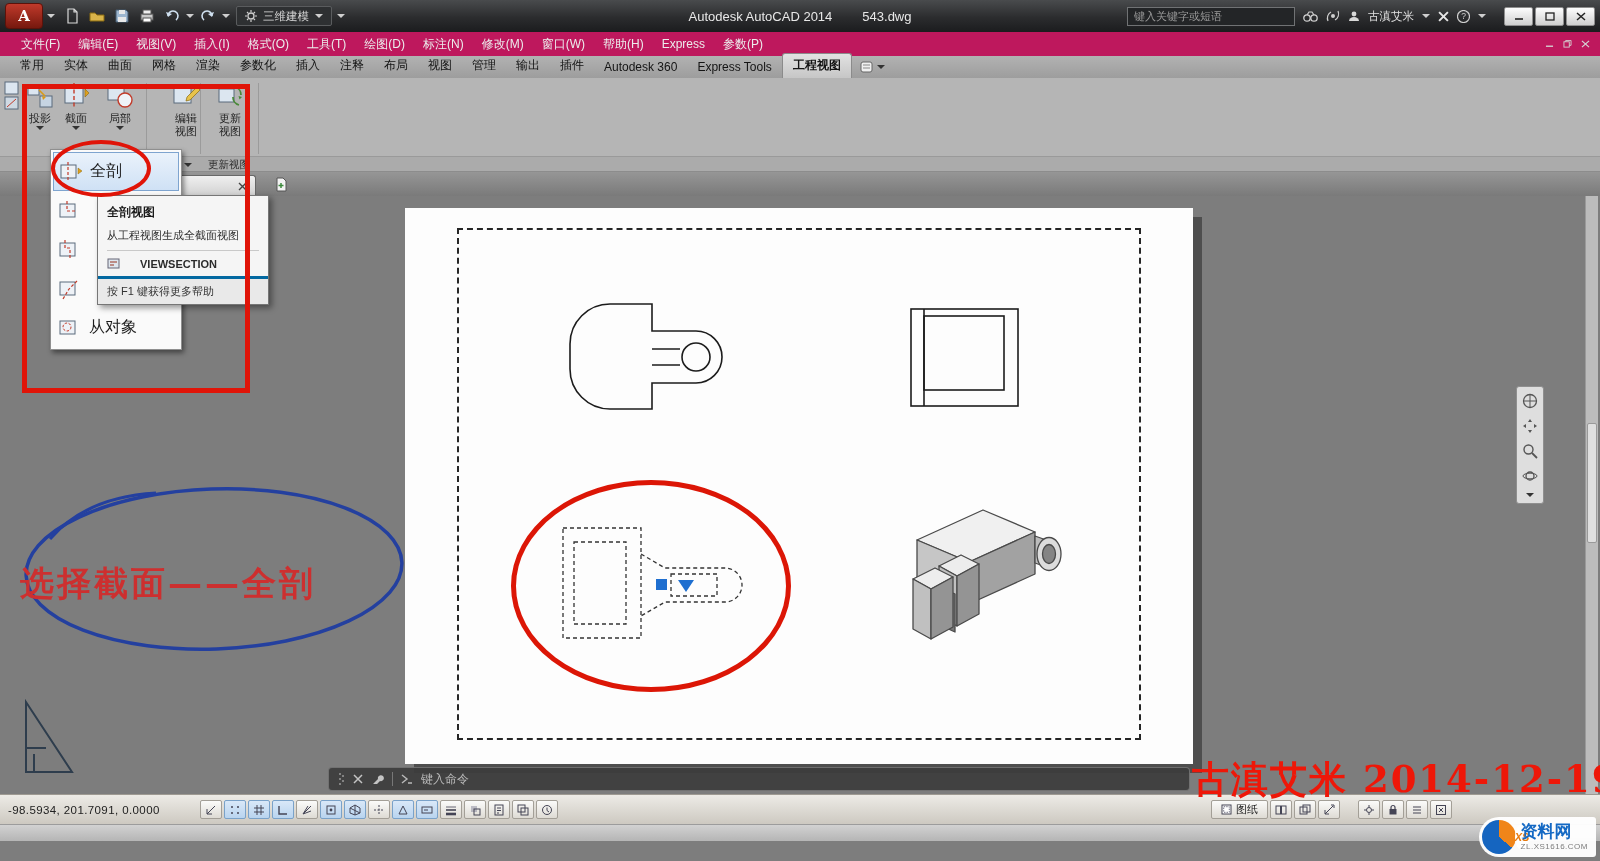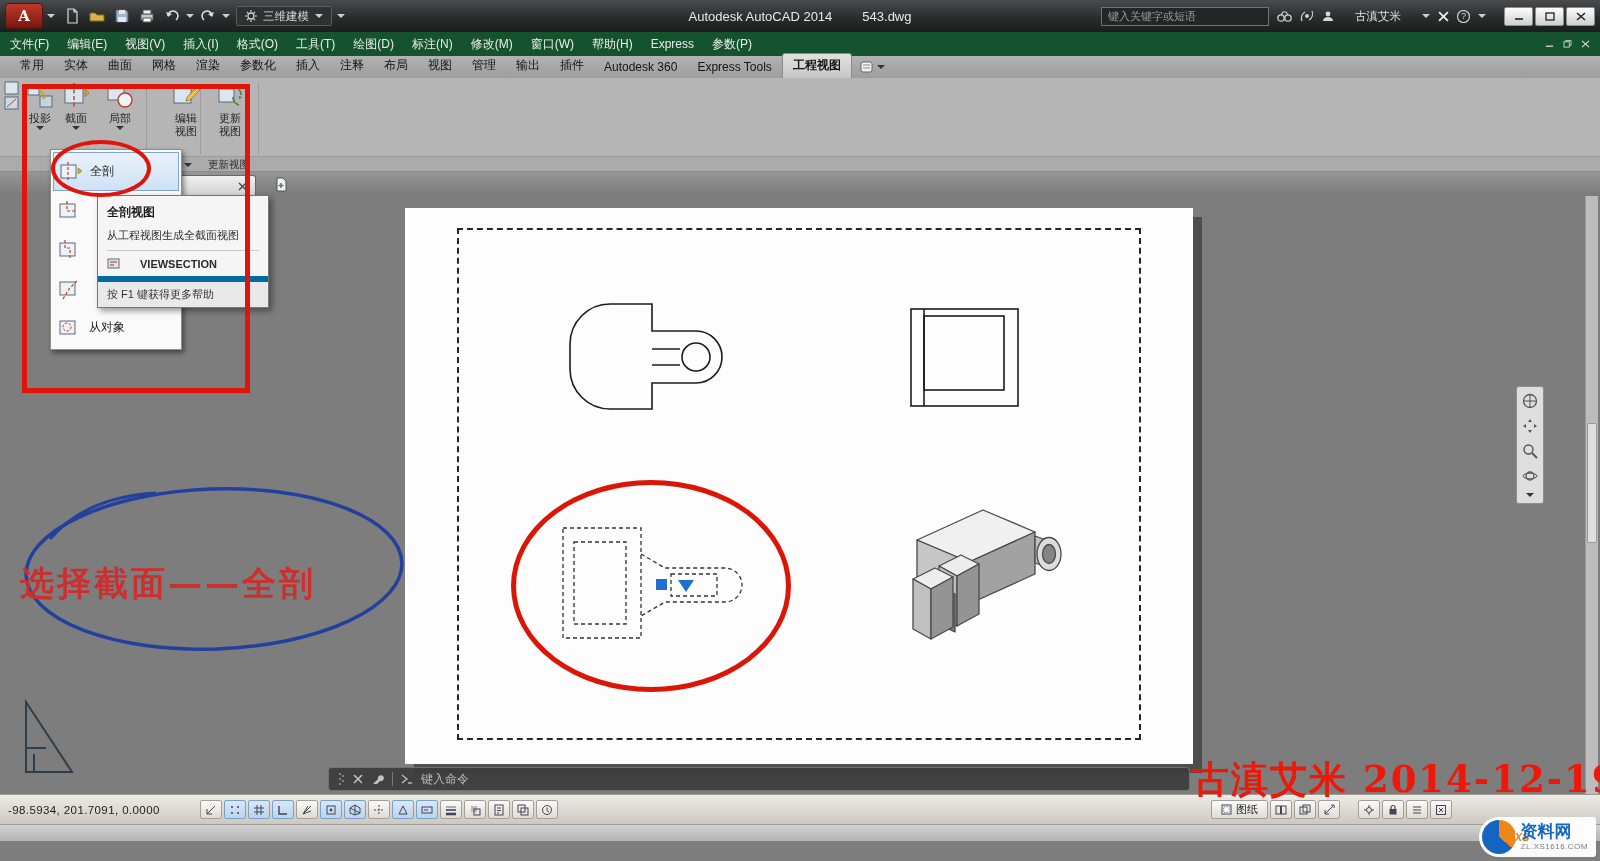--- a/index.html
+++ b/index.html
@@ -20,27 +20,27 @@
              background:#2e3032; border:1px solid #5a5c5e; border-radius:2px; color:#d8d8d8; font-size:11.5px; }
   .caret { width:0; height:0; border-left:4px solid transparent; border-right:4px solid transparent;
            border-top:4px solid #cfcfcf; display:inline-block; }
   .caret.dark { border-top-color:#333; }
   .title-center { position:absolute; left:50%; top:0; height:32px; transform:translateX(-50%);
                   display:flex; align-items:center; gap:30px; color:#e8e8e8; font-size:13px; }
   .tb-right { margin-left:auto; display:flex; align-items:center; gap:8px; }
   .search-box { width:168px; height:19px; background:#232527; border:1px solid #707274; color:#ddd;
                 font-size:11px; padding:0 6px; }
   .search-box::placeholder { color:#9a9a9a; }
-  .user-chip { display:flex; align-items:center; gap:21px; color:#e2e2e2; font-size:11.5px; }
+  .user-chip { display:flex; align-items:center; gap:8px; color:#e2e2e2; font-size:11.5px; }
   .winbtns { display:flex; gap:2px; margin-left:10px; }
   .wb { width:29px; height:19px; background:linear-gradient(#fdfdfd,#cfcfcf); border:1px solid #8e8e8e;
         border-radius:2px; display:flex; align-items:center; justify-content:center; }
 
   
-  .menubar { height:24px; background:#14532d; display:flex; align-items:center; padding-left:1px; }
+  .menubar { height:24px; background:#be185d; display:flex; align-items:center; padding-left:12px; }
   .mitem { color:#ececec; font-size:12px; padding:3px 9px; cursor:default; }
   .doc-ctrls { margin-left:auto; display:flex; gap:9px; padding-right:10px; align-items:center; }
 
   
   .tabstrip { height:22px; background:linear-gradient(#b2b2b2,#9d9d9d); display:flex; align-items:flex-end;
               padding-left:10px; }
   .rtab { padding:3px 10px 4px; font-size:12px; color:#141414; }
   .rtab.active { background:linear-gradient(#e2e2e2,#c6c6c6); border-radius:3px 3px 0 0; font-weight:bold;
                  border:1px solid #8b8b8b; border-bottom:none; }
   .rib-toggle { display:flex; align-items:center; gap:4px; margin-left:8px; padding-bottom:5px; }
@@ -89,29 +89,29 @@
 
   
   .ann-rect { position:absolute; left:22px; top:84px; width:228px; height:309px;
               border:5px solid #e01408; z-index:70; pointer-events:none; }
   .ann-ellipse { position:absolute; left:51px; top:140px; width:100px; height:57px;
                  border:4px solid #e01408; border-radius:50%; z-index:74; pointer-events:none; }
   .sec-menu { position:absolute; left:50px; top:149px; width:132px; z-index:60; background:#fafafa;
               border:1px solid #8f8f8f; box-shadow:2px 3px 5px rgba(0,0,0,.45); padding:2px; }
   .sec-row { height:39px; display:flex; align-items:center; gap:6px; padding:0 4px; }
   .sec-row.hl { background:linear-gradient(#eaf2fb,#cfe1f5); border:1px solid #7ea4cf; }
-  .sec-label { font-size:12px; color:#1c1c1c; }
+  .sec-label { font-size:16px; color:#1c1c1c; }
   .tooltip { position:absolute; left:97px; top:195px; width:172px; z-index:66; background:#f5f5f5;
              border:1px solid #767676; box-shadow:3px 3px 6px rgba(0,0,0,.4); font-size:11px; color:#2b2b2b; }
   .tt-pad { padding:8px 9px 6px; }
   .tt-title { font-size:12px; font-weight:bold; color:#1a1a1a; }
   .tt-desc { margin-top:7px; }
   .tt-div { height:1px; background:#c9c9c9; margin:7px 0 6px; }
   .tt-cmd { display:flex; align-items:center; gap:20px; font-weight:bold; }
-  .tt-foot { border-top:6px solid #0369a1; background:#e9e9e9; padding:5px 9px; color:#333; }
+  .tt-foot { border-top:3px solid #0369a1; background:#e9e9e9; padding:5px 9px; color:#333; }
   .watermark { position:absolute; left:1192px; top:755px; z-index:85; font-family:"DejaVu Serif",serif;
                font-size:37px; font-weight:bold; color:#ee1708; letter-spacing:2px; white-space:nowrap; }
 
   
   .layoutbar { height:20px; background:#c6c3bc; display:flex; align-items:flex-end; padding-left:6px; gap:2px; }
   .lnav { display:flex; gap:1px; align-items:center; margin-right:4px; padding-bottom:2px; }
   .lnav-btn { width:15px; height:15px; background:linear-gradient(#f4f4f2,#d8d5ce); border:1px solid #8a867e;
               border-radius:2px; display:flex; align-items:center; justify-content:center; }
   .ltab { height:19px; padding:0 12px; border:1px solid #7c7c7c; border-bottom:none;
           border-radius:4px 4px 0 0; background:linear-gradient(#d8d5ce,#c2bfb8); font-size:11.5px;

